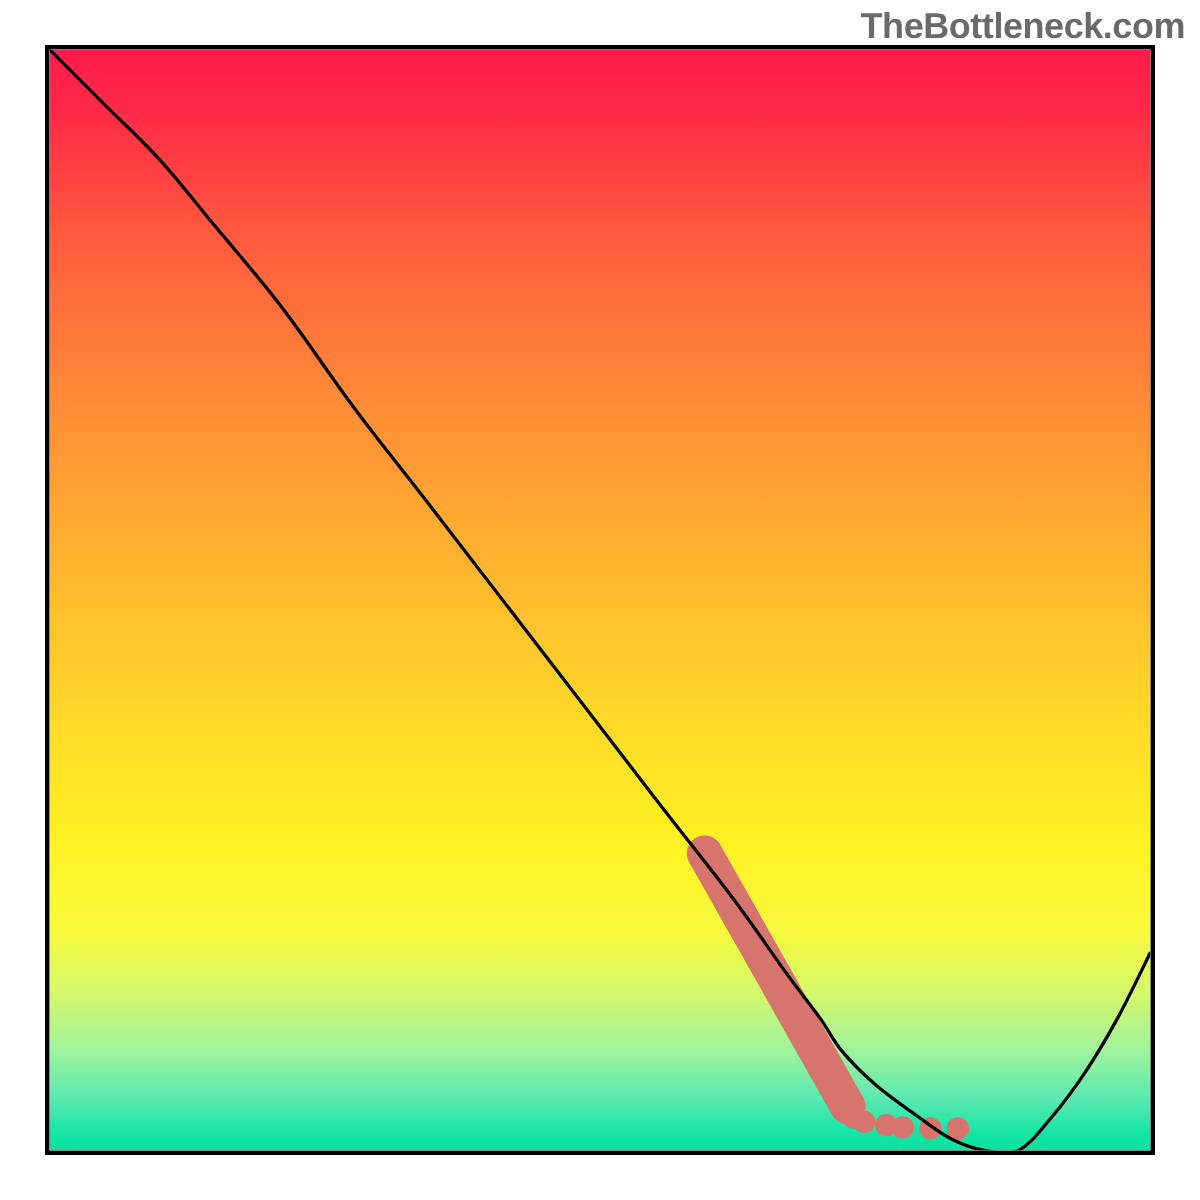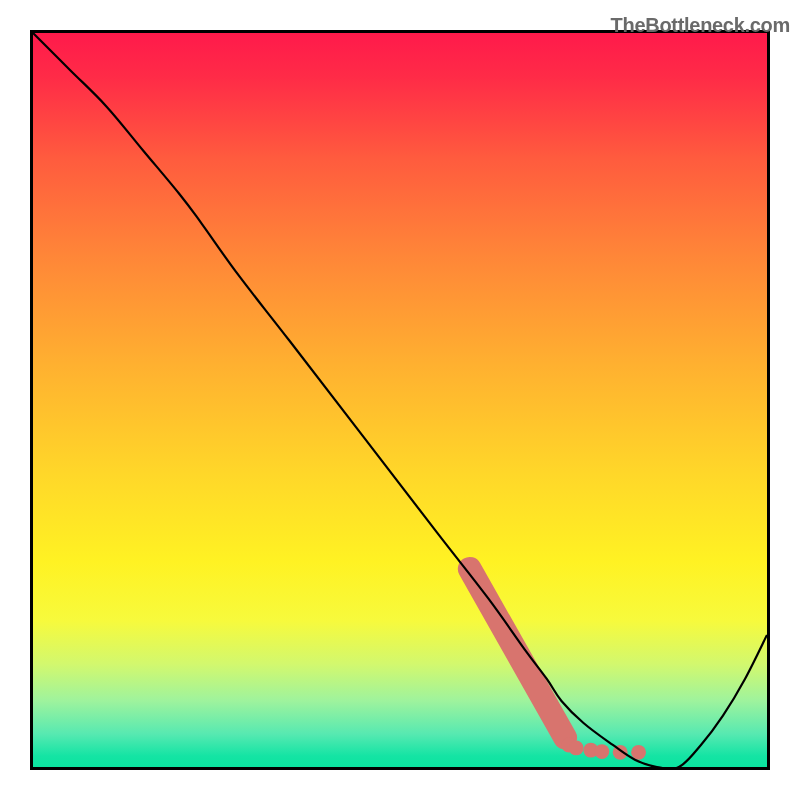--- a/index.html
+++ b/index.html
@@ -11,23 +11,23 @@
     background: #ffffff;
     font-family: Arial, Helvetica, sans-serif;
   }
   .container {
     position: relative;
     width: 800px;
     height: 800px;
   }
   .watermark {
     position: absolute;
-    top: 14px;
+    top: 4px;
     right: 10px;
-    font-size: 20px;
+    font-size: 24px;
     font-weight: bold;
     color: #6a6a6a;
     letter-spacing: -0.3px;
     z-index: 10;
   }
   .plot-area {
     position: absolute;
     left: 30px;
     top: 30px;
     width: 740px;

